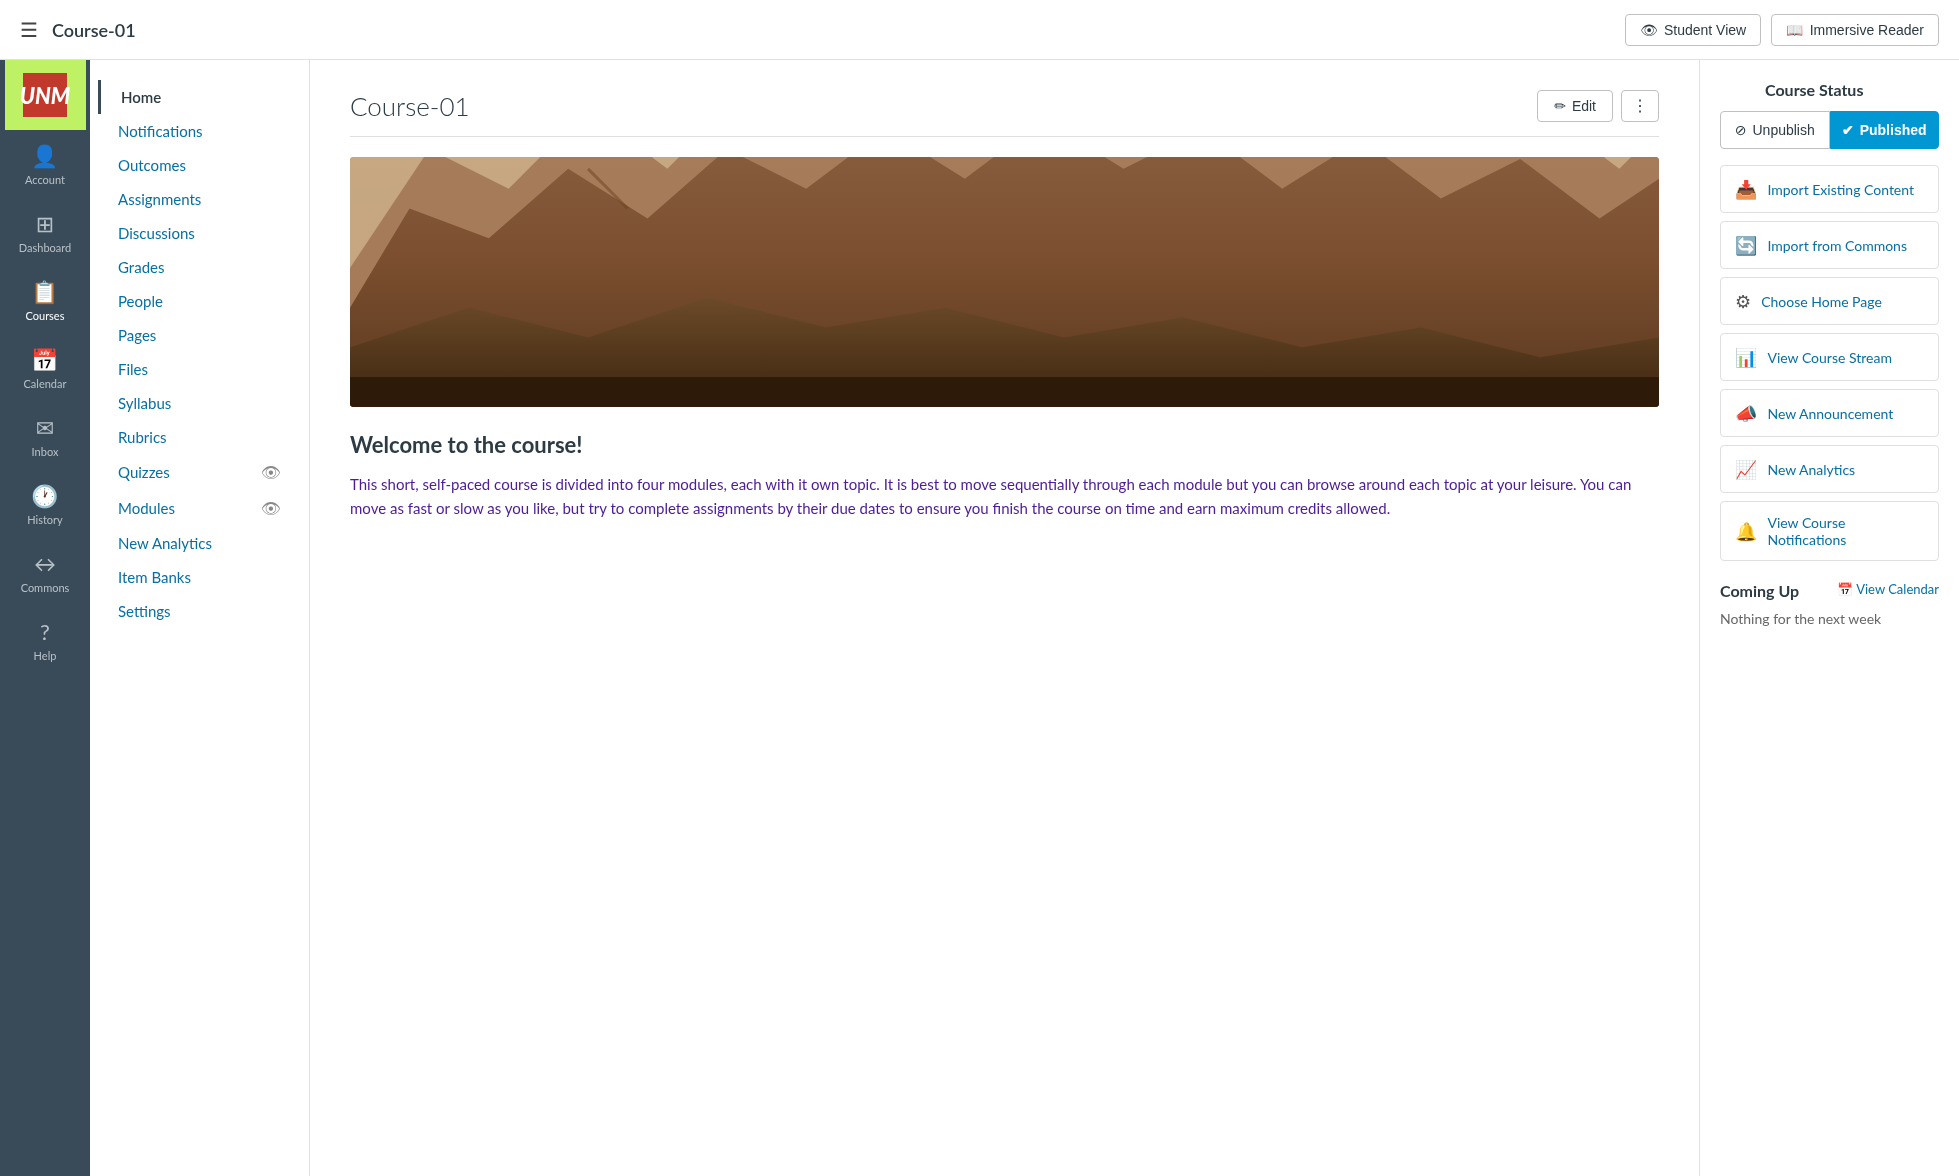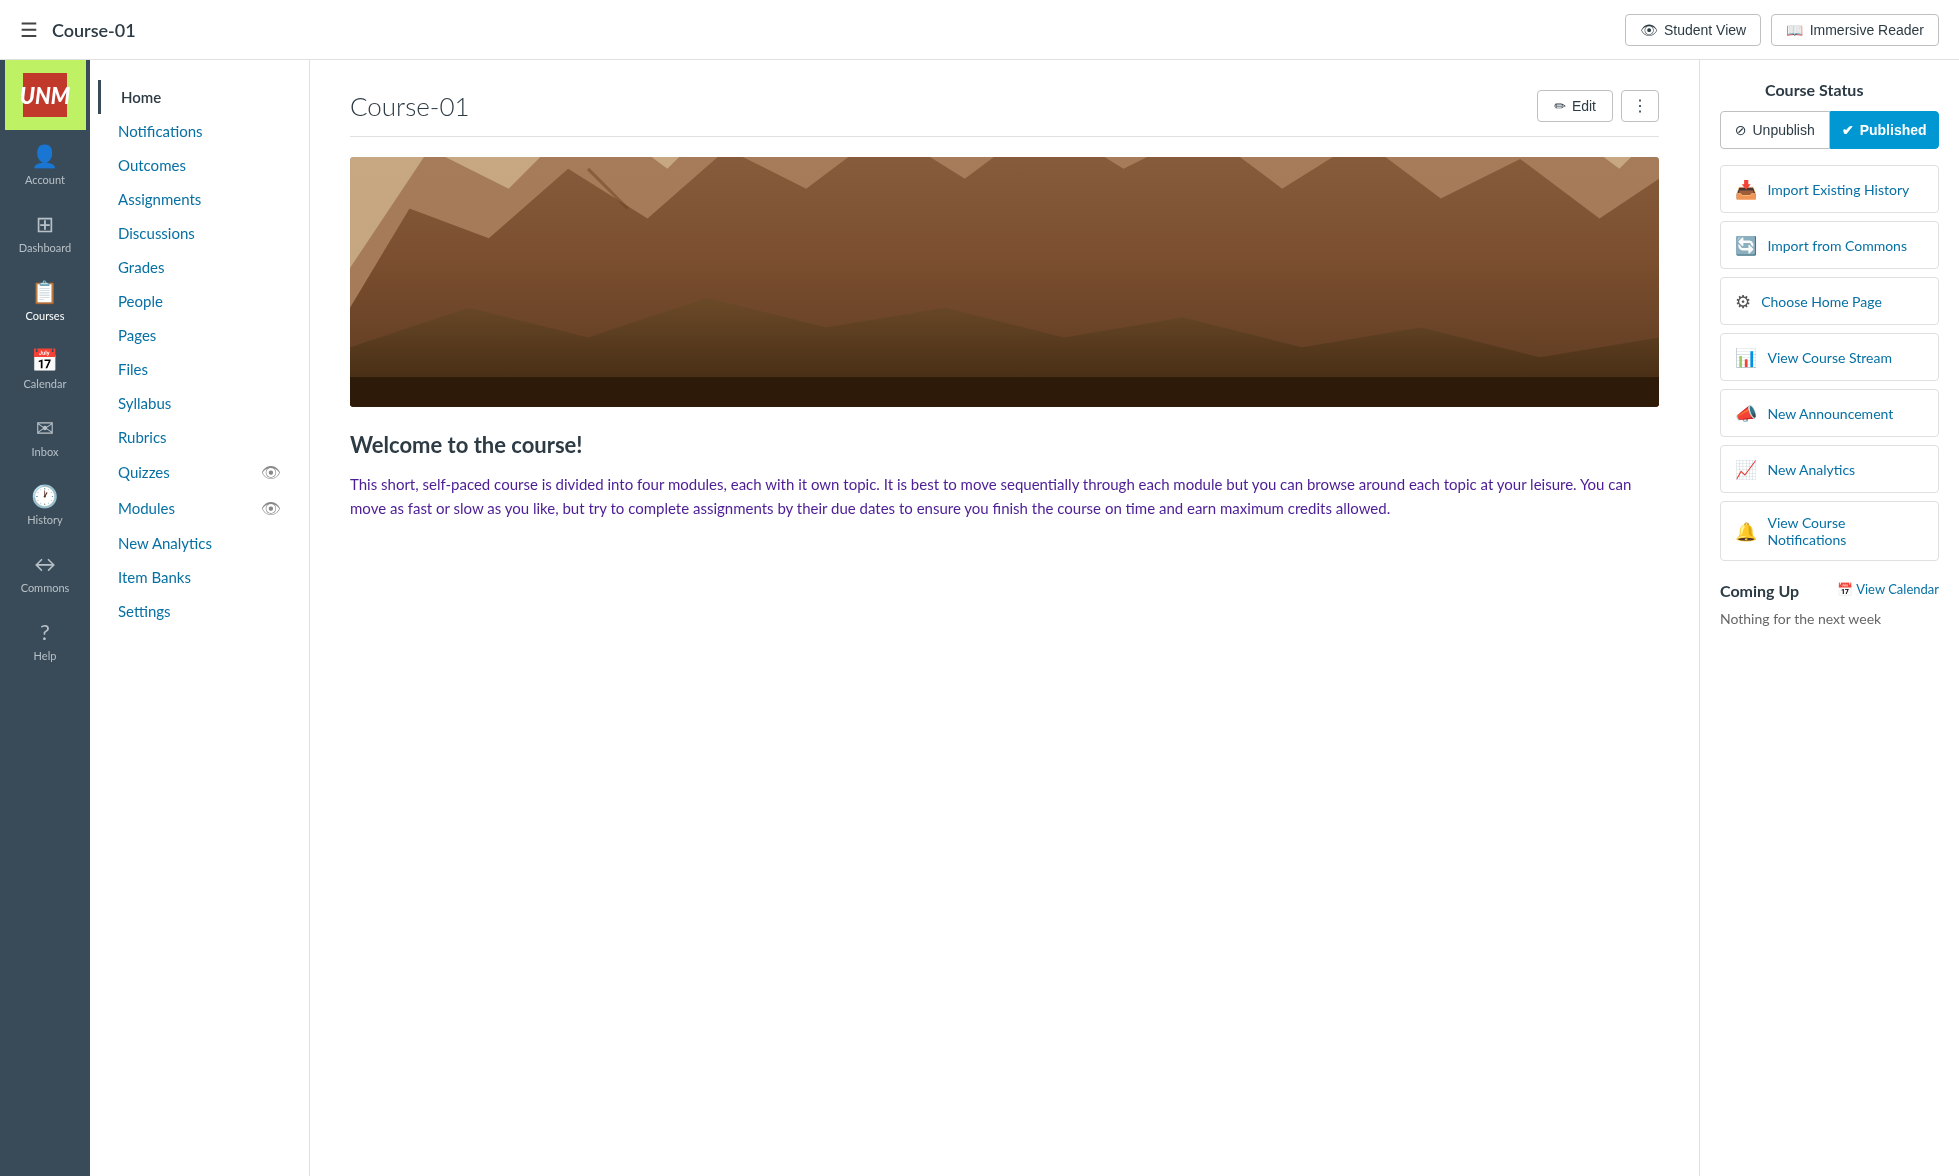--- a/index.html
+++ b/index.html
@@ -317,21 +317,21 @@
       </button>
       <button class="published-btn">
         <span>✔</span>
         <span>Published</span>
       </button>
     </div>
 
     <div id="sidebar-actions">
         <div class="sidebar-action">
     <span class="action-icon">📥</span>
-    <span>Import Existing History</span>
+    <span>Import Existing Content</span>
   </div>
         <div class="sidebar-action">
     <span class="action-icon">🔄</span>
     <span>Import from Commons</span>
   </div>
         <div class="sidebar-action">
     <span class="action-icon">⚙</span>
     <span>Choose Home Page</span>
   </div>
         <div class="sidebar-action">

